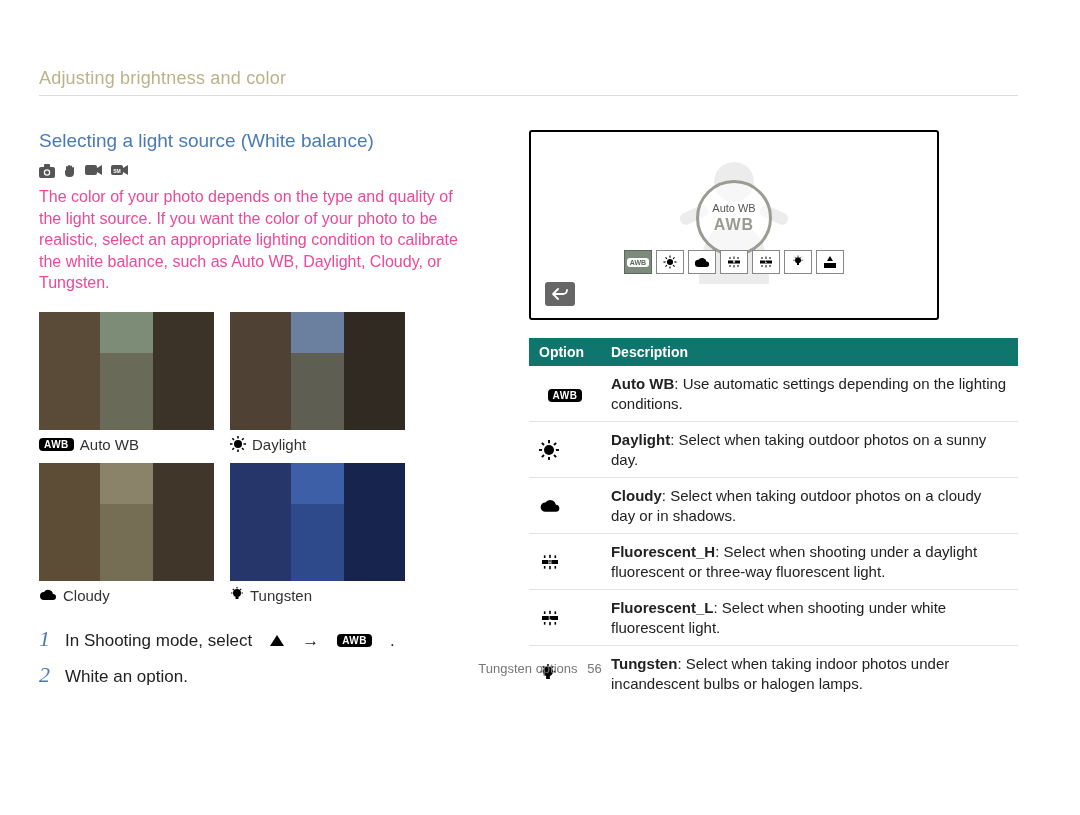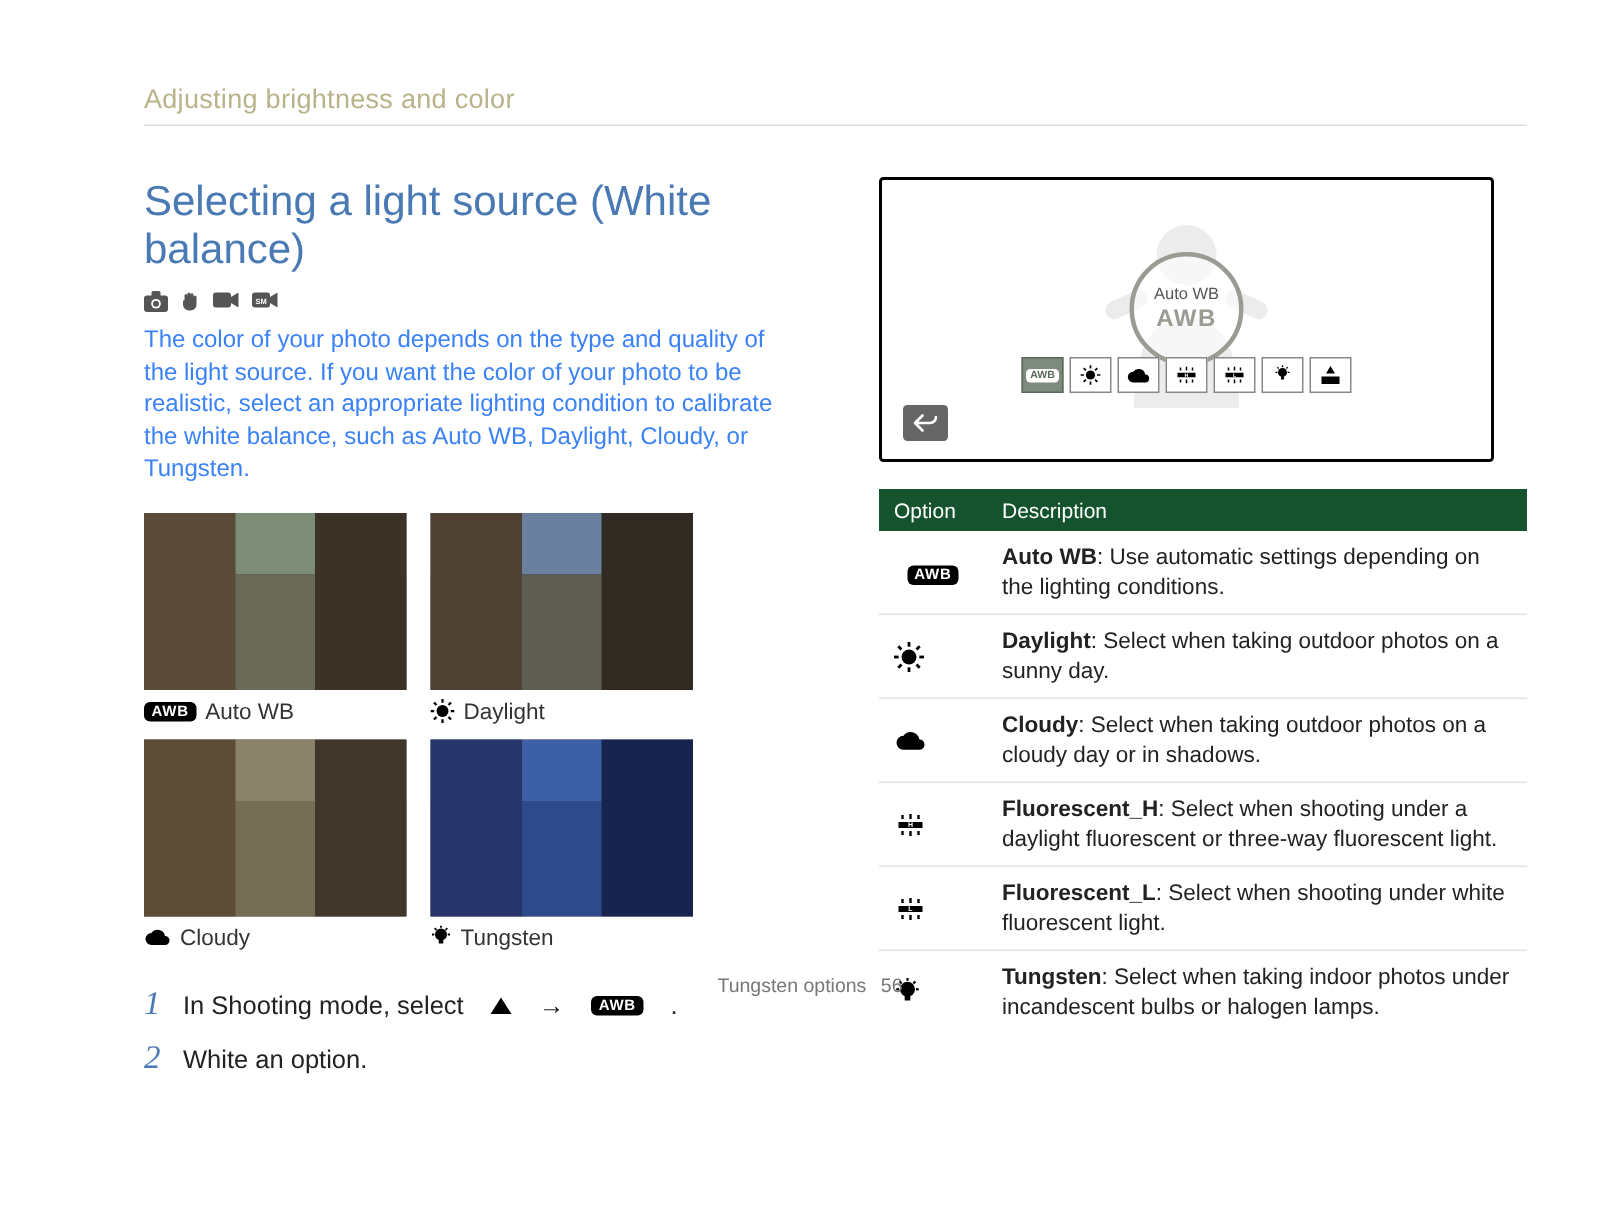--- a/index.html
+++ b/index.html
@@ -1,26 +1,26 @@
 <!DOCTYPE html>
 <html><head>
 <meta charset="utf-8">
 <style>
   * { box-sizing: border-box; margin: 0; padding: 0; }
   html, body { width: 1080px; height: 815px; background: #fff; font-family: "Helvetica Neue", Arial, sans-serif; color: #222; }
-  .page { position: relative; width: 1080px; height: 686px; padding: 56px 62px 0 96px; }
+  .page { position: relative; width: 1080px; height: 686px; padding: 56px 62px 0 39px; margin-top: 12px; }
   .section-header { color: #b9b38a; font-size: 18px; font-weight: 300; letter-spacing: .2px; margin-bottom: 6px; }
   .rule { border: none; border-top: 1px solid #ddd; margin-bottom: 34px; }
   .columns { display: flex; gap: 50px; }
   .col-left { width: 440px; }
   .col-right { flex: 1; }
-  .h2 { color: #4a7ab4; font-size: 28px; font-weight: 400; margin-bottom: 12px; }
+  .h2 { color: #4a7ab4; font-size: 19px; font-weight: 400; margin-bottom: 12px; }
   .mode-icons { display: flex; gap: 8px; margin-bottom: 8px; }
   .mode-icons span { color: #666; font-size: 15px; }
-  .intro { font-size: 16px; line-height: 1.35; color: #3b82f6; font-weight: 300; margin-bottom: 18px; }
+  .intro { font-size: 16px; line-height: 1.35; color: #ec4899; font-weight: 300; margin-bottom: 18px; }
   .thumbs { display: grid; grid-template-columns: 175px 175px; gap: 10px 16px; margin-bottom: 22px; }
   .thumb-cell { display: flex; flex-direction: column; gap: 6px; }
   .thumb-img { width: 175px; height: 118px; background: #333; position: relative; overflow: hidden; }
   .scene { position: absolute; inset: 0; }
   .scene .sky { position:absolute; top:0; left:0; right:0; height:35%; }
   .scene .road { position:absolute; bottom:0; left:0; right:0; height:65%; }
   .scene .bldgL { position:absolute; top:0; left:0; width:35%; height:100%; }
   .scene .bldgR { position:absolute; top:0; right:0; width:35%; height:100%; }
   .thumb-caption { font-size: 15px; color: #333; display: flex; align-items: center; gap: 6px; font-weight: 300; }
   .thumb-caption .ico { display:inline-flex; align-items:center; justify-content:center; }
@@ -37,21 +37,21 @@
   .awb-circle { position:absolute; top:48px; left:50%; transform:translateX(-50%); width:76px; height:76px; border-radius:50%; border:3px solid #9b9b93; display:flex; flex-direction:column; align-items:center; justify-content:center; background:rgba(255,255,255,.6); }
   .awb-circle .lbl { font-size:11px; color:#555; margin-bottom:2px; }
   .awb-circle .big { font-weight:bold; font-size:16px; color:#9b9b93; letter-spacing:1px; }
   .preview-row { position:absolute; bottom:44px; left:50%; transform:translateX(-50%); display:flex; gap:4px; }
   .preview-row .cell { width:28px; height:24px; border:1px solid #888; background:#fff; display:flex; align-items:center; justify-content:center; }
   .preview-row .cell.sel { background:#7d8a7d; border-color:#5a6a5a; }
   .preview-row .cell.sel .mini-awb { background:#fff; color:#5a6a5a; border-radius:3px; padding:1px 3px; font-size:7px; font-weight:bold; }
   .back-btn { position:absolute; bottom:12px; left:14px; width:30px; height:24px; background:#666; border-radius:3px; display:flex; align-items:center; justify-content:center; }
   
   .opt-table { width: 100%; border-collapse: collapse; font-size: 15px; }
-  .opt-table thead th { background:#14532d; color:#fff; font-weight:400; text-align:left; padding:6px 10px; font-size:14px; }
+  .opt-table thead th { background:#0f766e; color:#fff; font-weight:700; text-align:left; padding:6px 10px; font-size:14px; }
   .opt-table thead th:first-child { width: 72px; }
   .opt-table tbody td { border-bottom:1px solid #e3e3e3; padding:8px 10px; vertical-align: middle; line-height:1.3; font-weight:300; }
   .opt-table tbody tr:last-child td { border-bottom:none; }
   .opt-table td.ico-cell { text-align:center; }
   .opt-table b { font-weight:600; }
   .footer { position:absolute; bottom:22px; left:0; right:0; text-align:center; font-size:13px; color:#777; }
   .footer .pg { margin-left:6px; }
   
   svg { display:block; }
 </style>

